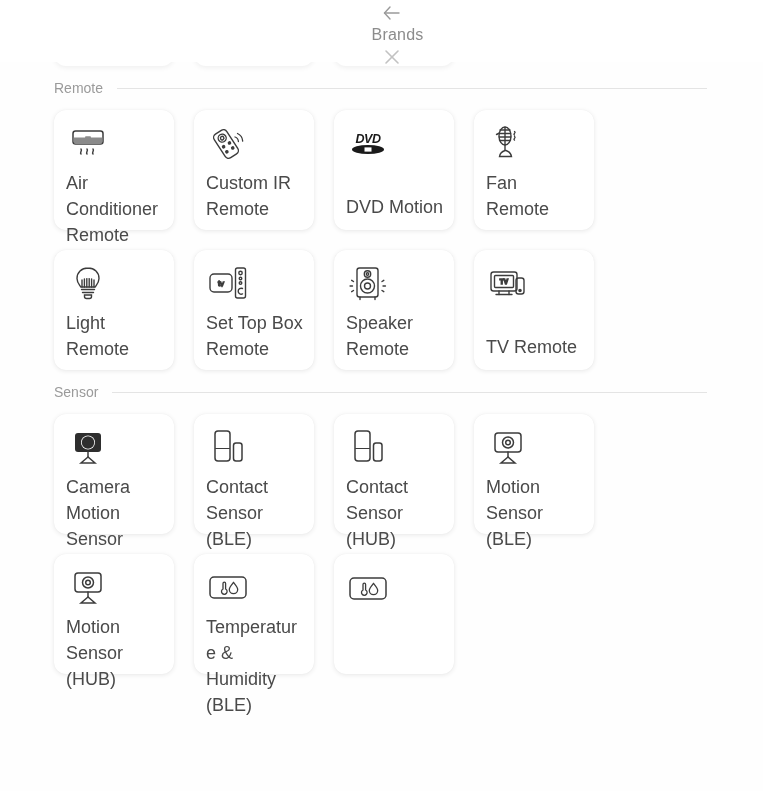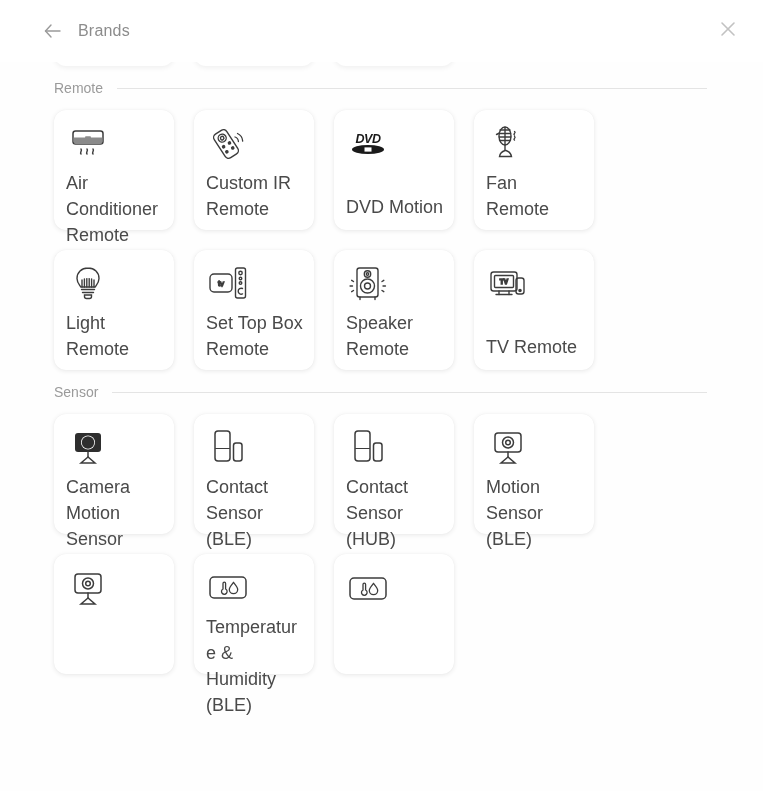--- a/index.html
+++ b/index.html
@@ -8,21 +8,21 @@
     background: #ffffff;
     font-family: "Liberation Sans", sans-serif;
     overflow: hidden;
   }
   .screen { position: relative; width: 763px; height: 791px; background: #fefefe; }
 
   
   .header {
     position: absolute; top: 0; left: 0; right: 0; height: 62px;
     background: #ffffff; display: flex; align-items: center;
-    padding: 0 20px 0 40px; z-index: 20;
+    padding: 0 20px 0 40px; z-index: 20; flex-direction: column;
   }
   .back-btn {
     width: 26px; height: 26px; display: flex; align-items: center; justify-content: center;
     cursor: pointer; flex: 0 0 auto;
   }
   .back-btn svg { display: block; }
   .header-title {
     margin-left: 12px; font-size: 16px; color: #8c8c8c; letter-spacing: .2px;
     flex: 1 1 auto;
   }
@@ -322,20 +322,21 @@
         <div class="card">
           <div class="card-icon">
             <svg width="44" height="44" viewBox="0 0 44 44" fill="none" stroke="#3c3c3c" stroke-width="1.5" stroke-linecap="round">
               <rect x="9" y="7" width="26" height="19" rx="3"></rect>
               <circle cx="22" cy="16.5" r="5.5"></circle>
               <circle cx="22" cy="16.5" r="2.3"></circle>
               <line x1="22" y1="26" x2="22" y2="31"></line>
               <path d="M22 31 l-7 6 h14 z"></path>
             </svg>
           </div>
+          <div class="card-label">Motion Sensor (HUB)</div>
         </div>
 
         <div class="card">
           <div class="card-icon">
             <svg width="44" height="44" viewBox="0 0 44 44" fill="none" stroke="#3c3c3c" stroke-width="1.5" stroke-linecap="round">
               <rect x="4" y="11" width="36" height="21" rx="4"></rect>
               <path d="M17 17.5 v5.5 a2.8 2.8 0 1 0 2.6 0 v-5.5 a1.3 1.3 0 0 0 -2.6 0 z" stroke-width="1.3"></path>
               <path d="M27.5 16.5 c-2.6 3.2 -4.2 5 -4.2 7 a4.2 4.2 0 0 0 8.4 0 c0 -2 -1.6 -3.8 -4.2 -7 z" stroke-width="1.3"></path>
             </svg>
           </div>

